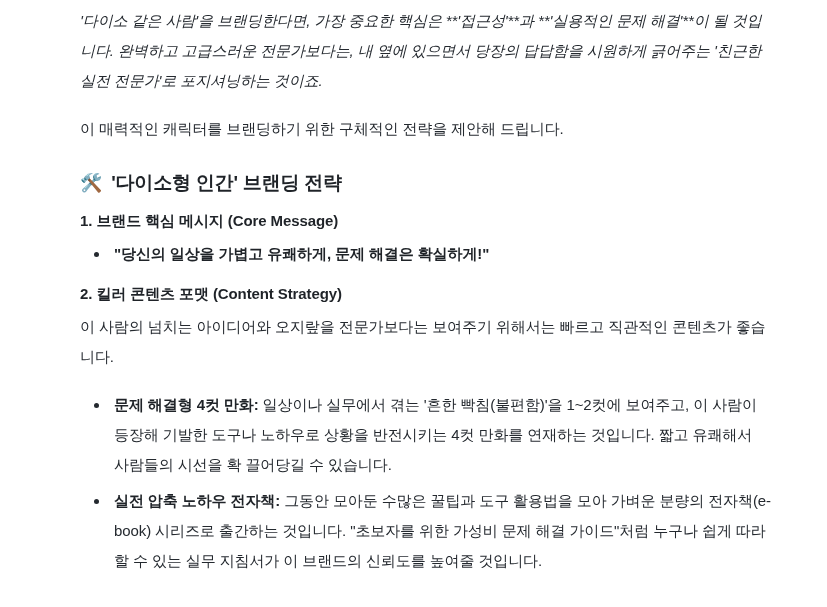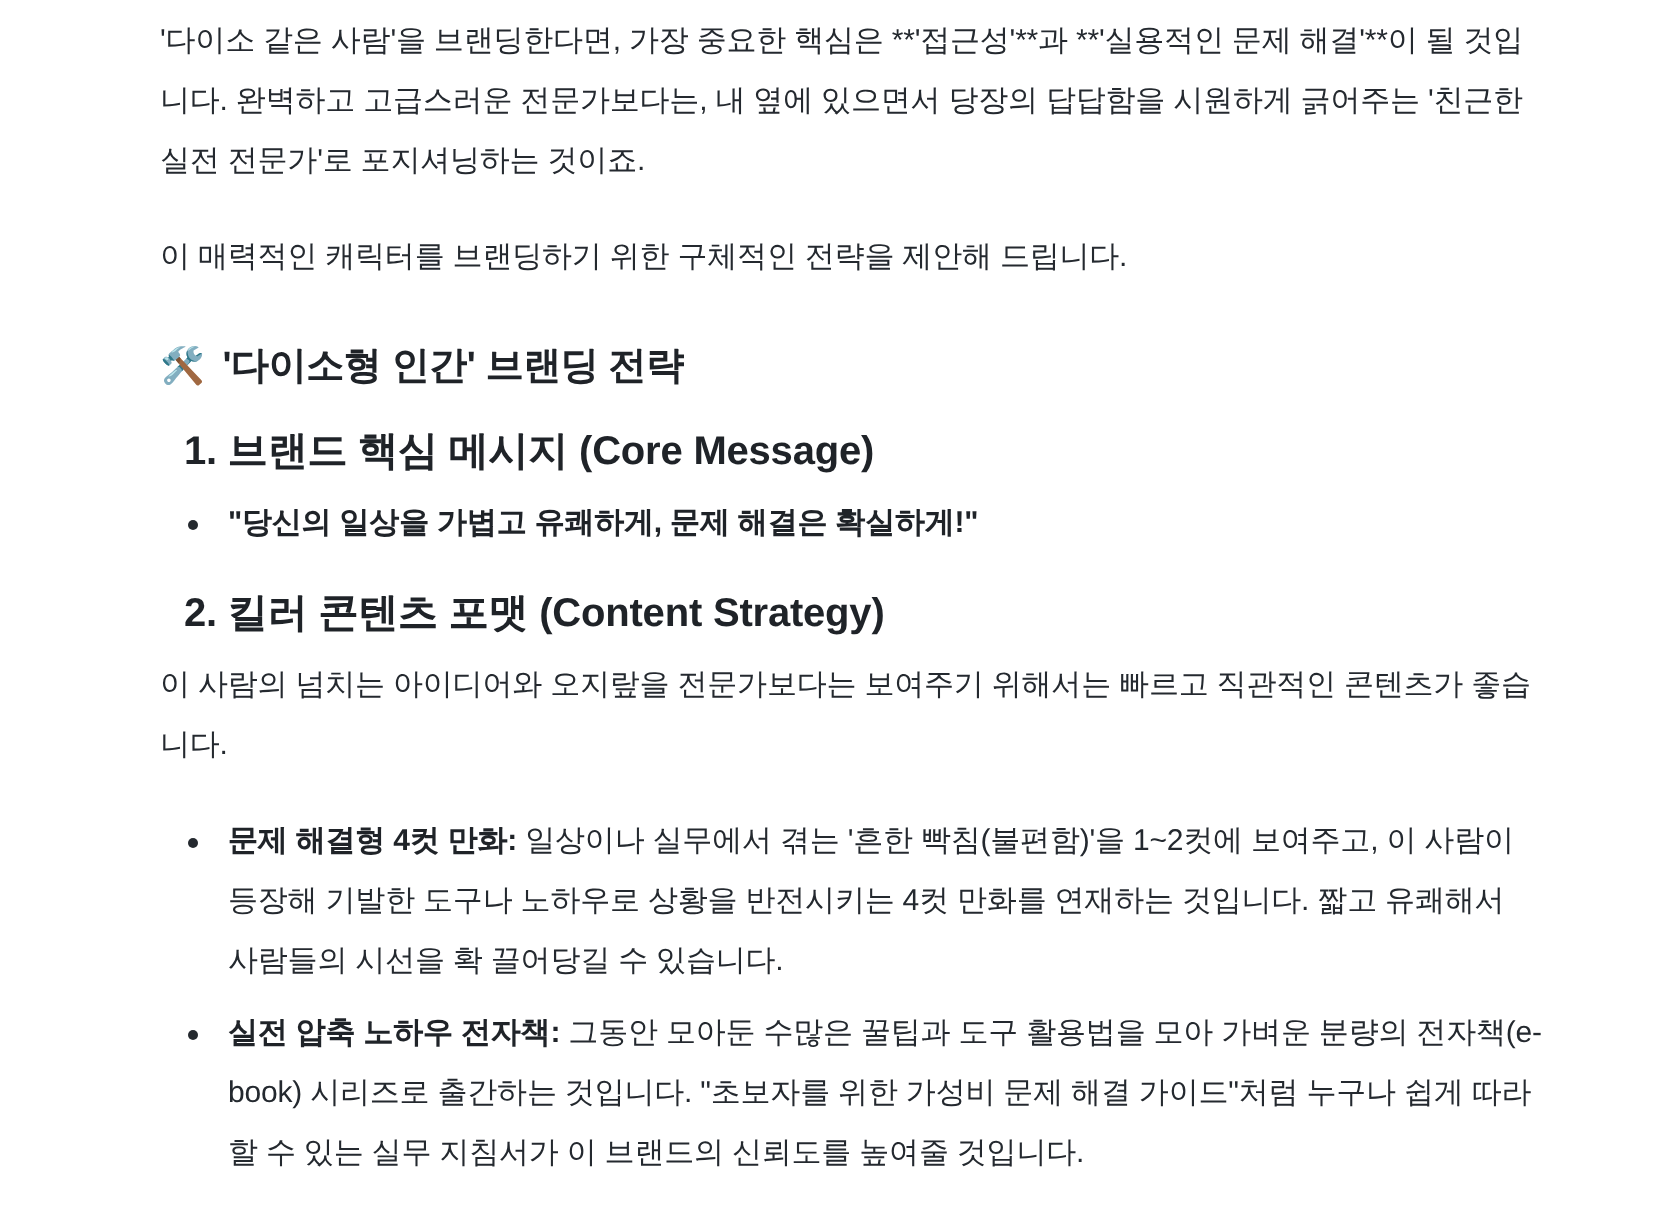--- a/index.html
+++ b/index.html
@@ -21,38 +21,39 @@
   }
   p.para {
     font-size: 15px;
     line-height: 30px;
     margin: 0 0 18px 0;
     color: #24292f;
     letter-spacing: -0.1px;
   }
   p.first {
     padding-top: 6px;
+    font-style: italic;
   }
   .h2 {
     font-size: 19px;
     font-weight: bold;
     margin: 26px 0 14px 0;
     color: #1f2328;
     letter-spacing: -0.2px;
     display: flex;
     align-items: center;
     gap: 9px;
   }
   .h2 .emoji {
     font-size: 18px;
   }
   .h3 {
-    font-size: 20px;
+    font-size: 15px;
     font-weight: bold;
-    margin: 16px 0 8px 12px;
+    margin: 16px 0 8px 0;
     color: #1f2328;
     letter-spacing: -0.1px;
   }
   ul.bullets {
     list-style: none;
     margin: 0 0 10px 0;
     padding: 0;
   }
   ul.bullets > li {
     position: relative;

